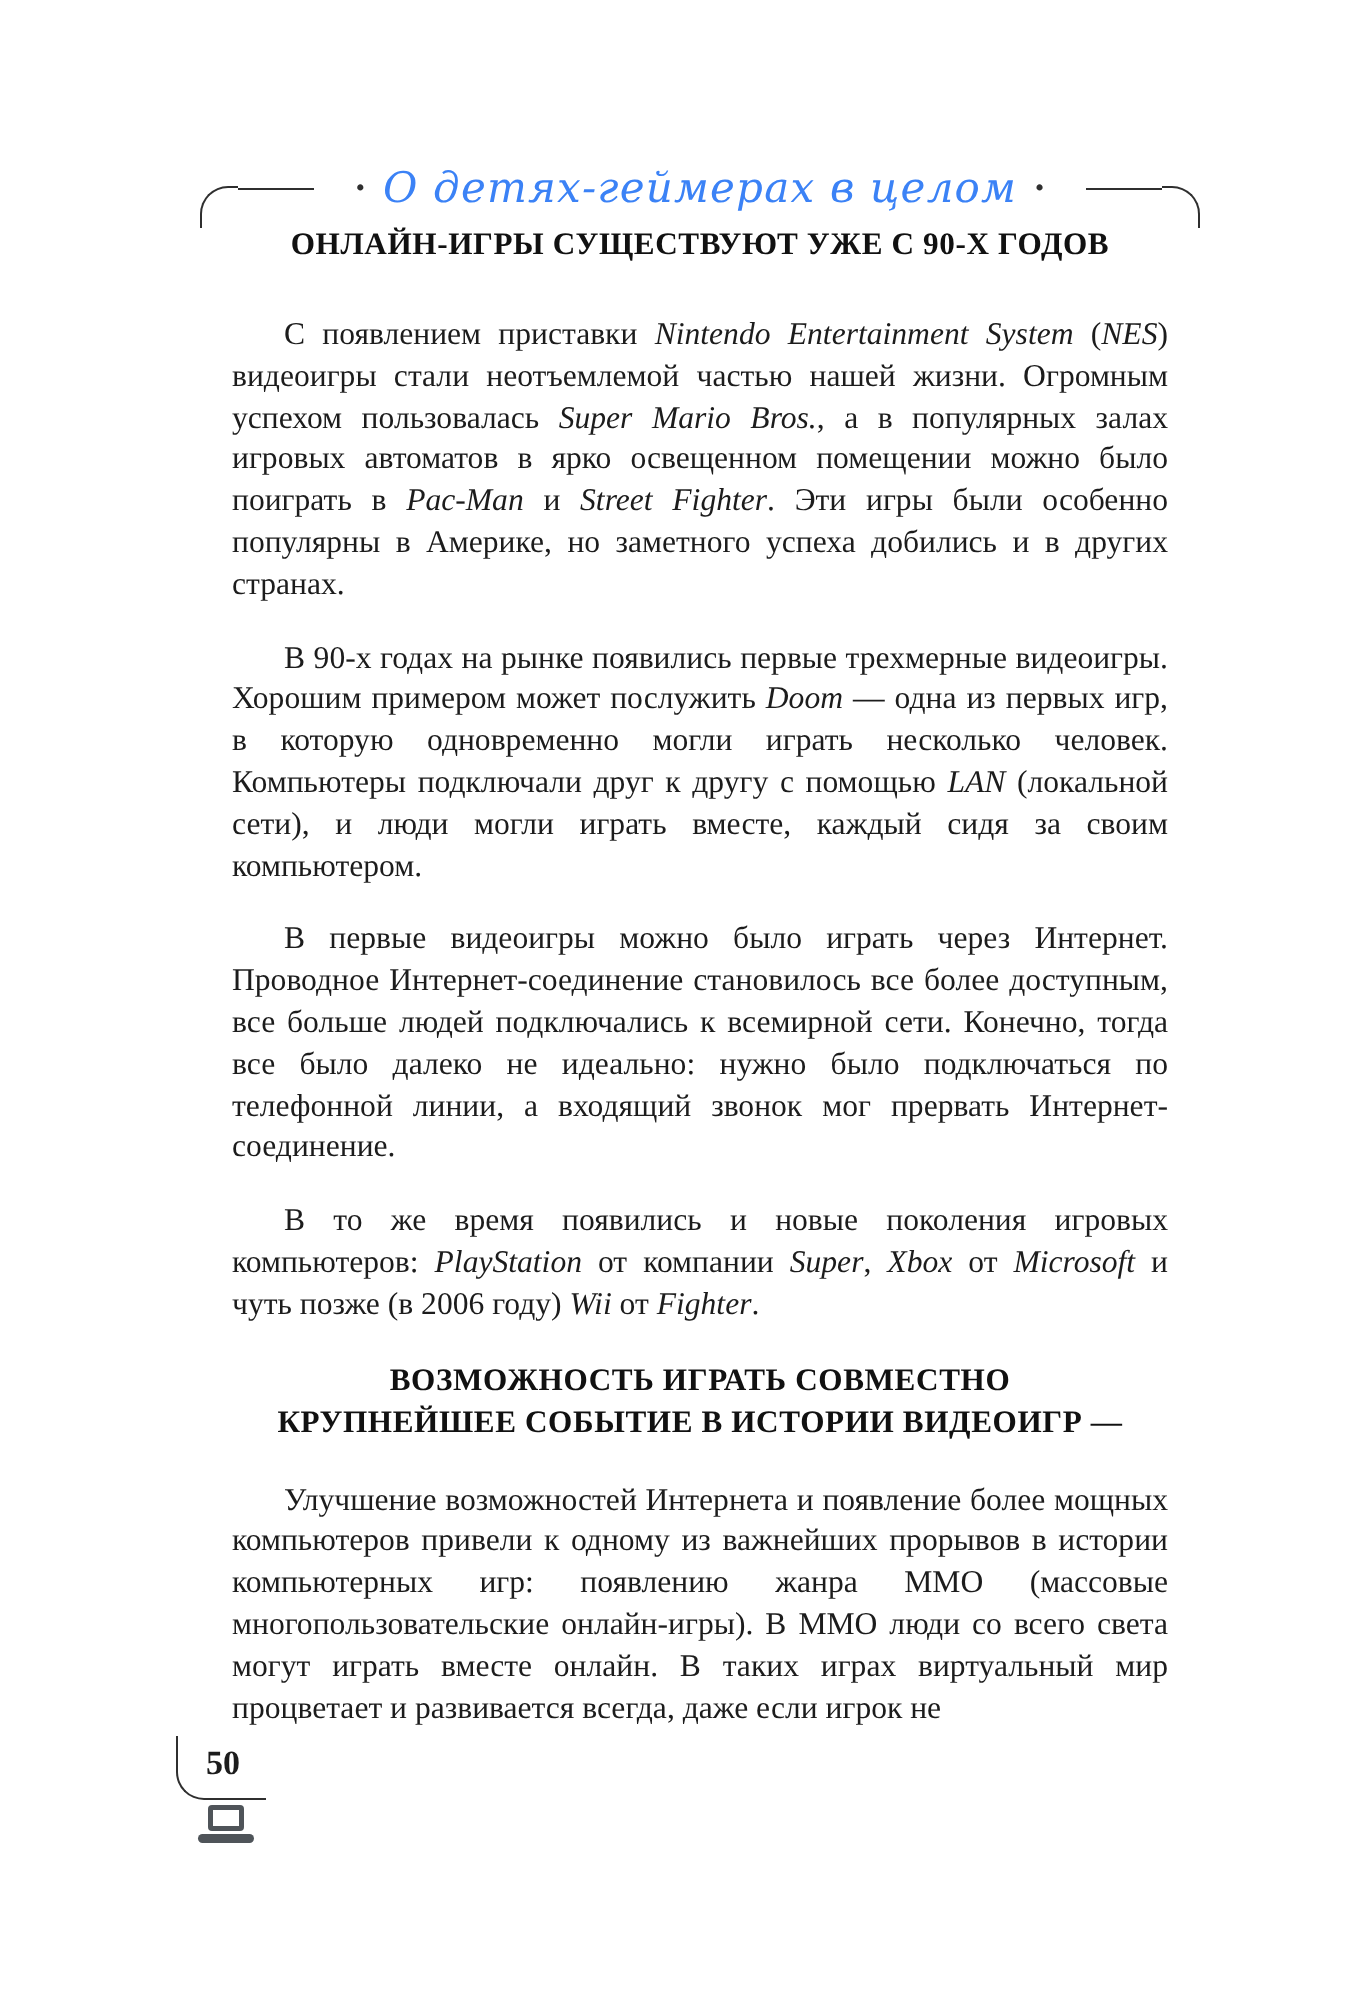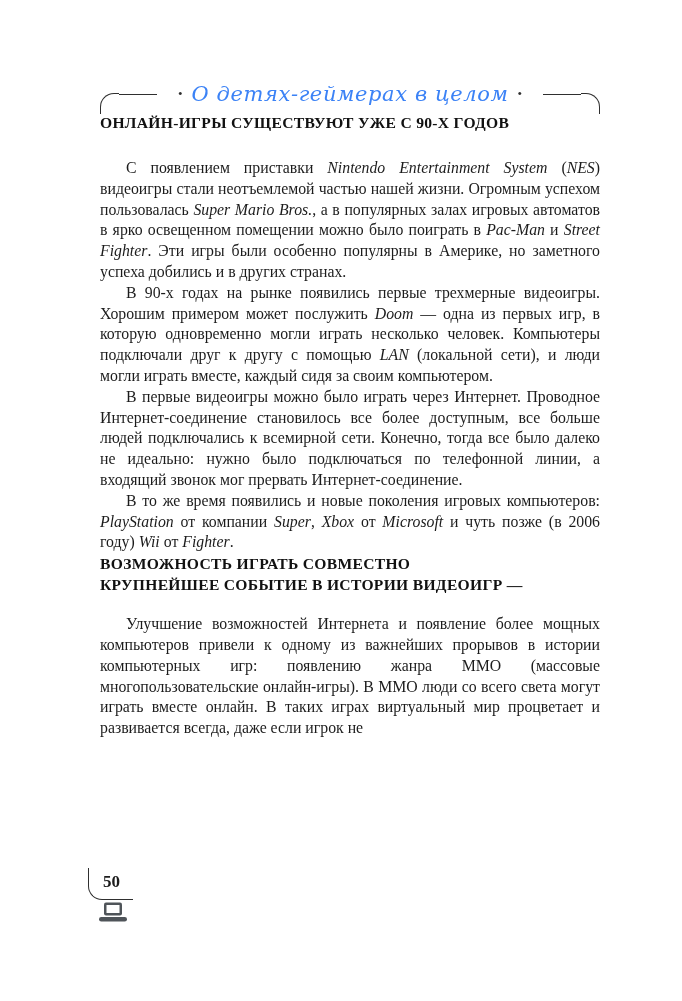--- a/index.html
+++ b/index.html
@@ -65,31 +65,32 @@
   }
 
   
   .content {
     margin: 0 82px 0 100px;
   }
   h2.section-heading {
     margin: 0;
     font-size: 15.6px;
     font-weight: bold;
+    text-align: center;
     letter-spacing: 0.3px;
     line-height: 21px;
     color: #111;
   }
   h2.section-heading span { display: block; }
   .heading-1 { margin-top: 24px; }
   .heading-2 { margin-top: 46px; }
   .paragraphs-1 { margin-top: 25px; }
   .paragraphs-2 { margin-top: 19px; }
   p.body-paragraph {
-    margin: 0;
+    margin: 16px;
     font-size: 15.8px;
     line-height: 20.8px;
     text-align: justify;
     text-indent: 26px;
     color: #1c1c1c;
   }
   p.body-paragraph i { font-style: italic; }
 
   
   .footer {

